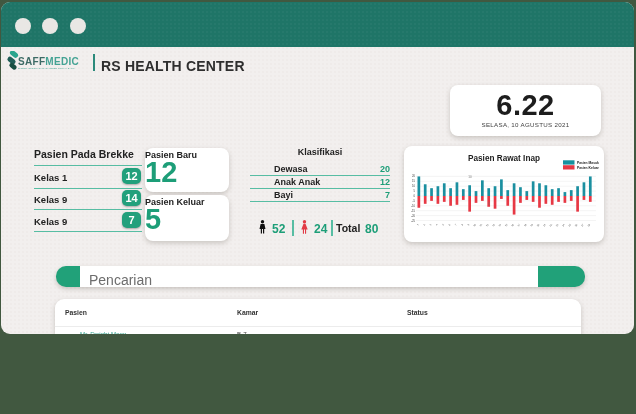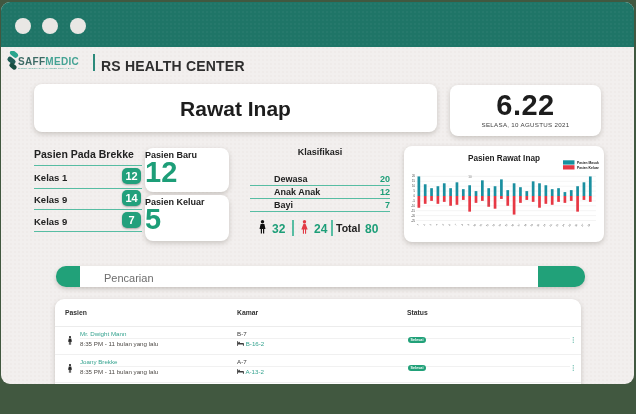--- a/index.html
+++ b/index.html
@@ -1,19 +1,19 @@
 <!DOCTYPE html>
 <html><head>
 <meta charset="utf-8">
 <style>
 * { margin:0; padding:0; box-sizing:border-box; }
 html,body { width:636px; height:414px; overflow:hidden; }
 body { background:#415840; font-family:"Liberation Sans",sans-serif; position:relative; }
 .window {
-  position:absolute; left:1px; top:2px; width:633px; height:382px;
+  position:absolute; left:1px; top:2px; width:633px; height:332px;
   border-radius:9px; overflow:hidden;
   background-color:#f2efee;
   background-image: radial-gradient(rgba(196,180,172,.13) 0.55px, transparent 0.85px);
   background-size: 4px 4px;
 }
 .titlebar {
   position:absolute; left:0; top:0; width:100%; height:45px;
   background-color:#1f7567;
   background-image: radial-gradient(rgba(255,255,255,.05) 0.6px, transparent 0.9px);
   background-size: 4px 4px;
@@ -37,34 +37,34 @@
 .kline { position:absolute; left:33px; width:108px; height:1px; background:#57bda3; }
 .klabel { position:absolute; left:33px; font-size:9.5px; font-weight:bold; color:#222; }
 .kbadge { position:absolute; left:121px; width:19px; height:16px; background:#22a07c; border-radius:5px;
   color:#fff; font-size:11px; font-weight:bold; text-align:center; line-height:16px; box-shadow:0 1px 2px rgba(0,0,0,.3);}
 
 .midcard { left:144px; width:84px; text-align:left; }
 .midcard .lab { font-size:9px; font-weight:bold; color:#222; margin-top:2px; }
 .midcard .num { font-size:29px; font-weight:bold; color:#1d9e78; line-height:25px; }
 
 .klas { position:absolute; left:249px; top:145px; width:140px; }
-.klas h3 { font-size:9px; font-weight:bold; color:#222; text-align:center; margin-bottom:16px; }
+.klas h3 { font-size:9px; font-weight:bold; color:#222; text-align:center; margin-bottom:6px; }
 .krow { position:relative; height:13px; border-bottom:1px solid #57bda3; }
 .krow .l { position:absolute; left:0; bottom:1.5px; font-size:9px; font-weight:bold; color:#222;padding-left:24px; }
 .krow .v { position:absolute; right:0; bottom:1.5px; font-size:9px; font-weight:bold; color:#1d9e78; }
 .genders { position:absolute; left:249px; top:215px; width:140px; height:20px; }
 .gnum { font-size:12px; font-weight:bold; color:#1d9e78; }
 .gtot { font-size:10.5px; font-weight:bold; color:#222; }
 .gdiv { width:1.5px; height:16px; background:#57bda3; }
 
 .chartcard { left:403px; top:144px; width:200px; height:96px; }
 
 .search { position:absolute; left:55px; top:264px; width:529px; height:21px; background:#21a179; border-radius:10px; box-shadow:0 2px 4px rgba(80,70,60,.25); }
 .searchwhite { position:absolute; left:24px; top:0; width:458px; height:21px; background:#fff; }
-.search span { position:absolute; left:48px; top:6px; font-size:11px; color:#6d6d6d; }
+.search span { position:absolute; left:33px; top:6px; font-size:14px; color:#6d6d6d; }
 
 .tablecard { left:54px; top:297px; width:526px; height:130px; border-radius:9px; }
 .thead { position:absolute; top:8px; width:100%; height:20px; border-bottom:1px solid #ececec; }
 .th { position:absolute; font-size:6.8px; font-weight:bold; color:#333; top:10px; }
 .trow { position:absolute; width:100%; height:28px; border-bottom:1px solid #f0f0f0; }
 .pname { position:absolute; left:25px; top:3px; font-size:6.2px; color:#35a38f; }
 .psub { position:absolute; left:25px; top:12.5px; font-size:6.2px; color:#4e4a46; }
 .picon { position:absolute; left:12px; top:9px; }
 .kamar1 { position:absolute; left:182px; top:3px; font-size:6.2px; color:#3c3c3c; }
 .kamar2 { position:absolute; left:182px; top:12.5px; font-size:6.2px; color:#35a38f; }
@@ -84,23 +84,20 @@
   <svg class="logo" width="14" height="22" viewBox="0 0 14 22">
     <rect x="3.5" y="0.5" width="9" height="5" rx="2.5" fill="#2aa58d" transform="rotate(38 8 3)"></rect>
     <rect x="1" y="7" width="9" height="5" rx="2.5" fill="#1f5e57" transform="rotate(38 5.5 9.5)"></rect>
     <rect x="3" y="13" width="8" height="4.6" rx="2.3" fill="#174f42" transform="rotate(38 7 15.3)"></rect>
   </svg>
   <div class="logoword">SAFF<span>MEDIC</span></div>
   <div class="tagline">SISTEM INFORMASI MANAJEMEN RUMAH SAKIT</div>
   <div class="hdiv"></div>
   <div class="rsname">RS HEALTH CENTER</div>
 
-  <div class="card titlecard">
-      <div>Rawat Inap</div>
-    </div>
   <div class="card timecard">
     <div class="bigtime">6.22</div>
     <div class="dateline">SELASA, 10 AGUSTUS 2021</div>
   </div>
 
   <div class="secttitle">Pasien Pada Brekke</div>
   <div class="kline" style="top:163px"></div>
   <div class="klabel" style="top:170px">Kelas 1</div>
   <div class="kbadge" style="top:166px">12</div>
   <div class="kline" style="top:186px"></div>
@@ -133,21 +130,21 @@
     <div class="krow">
         <span class="l">Bayi</span>
         <span class="v">7</span>
       </div>
   </div>
   <div class="genders">
     <svg width="9" height="14" viewBox="0 0 9 14" style="position:absolute;left:8px;top:3px">
       <circle cx="4.5" cy="1.7" r="1.7" fill="#111"></circle>
       <path d="M2.6 3.9 h3.8 l1.1 5 h-1.3 v4.6 h-1.2 v-4.4 h-1 v4.4 h-1.2 v-4.6 h-1.3 z" fill="#111"></path>
     </svg>
-    <span class="gnum" style="position:absolute;left:22px;top:5px">32</span>
+    <span class="gnum" style="position:absolute;left:22px;top:5px">52</span>
     <div class="gdiv" style="position:absolute;left:42px;top:3px"></div>
     <svg width="9" height="14" viewBox="0 0 9 14" style="position:absolute;left:50px;top:3px">
       <circle cx="4.5" cy="1.7" r="1.7" fill="#e23a45"></circle>
       <path d="M3.5 3.8 h2 l2.2 5.6 h-1.6 l0 0 v4.4 h-1.1 v-4.2 h-1 v4.2 h-1.1 v-4.4 h-1.6 z" fill="#e23a45"></path>
     </svg>
     <span class="gnum" style="position:absolute;left:64px;top:5px">24</span>
     <div class="gdiv" style="position:absolute;left:81px;top:3px"></div>
     <span class="gtot" style="position:absolute;left:86px;top:5px">Total</span>
     <span class="gnum" style="position:absolute;left:115px;top:5px">80</span>
   </div>

